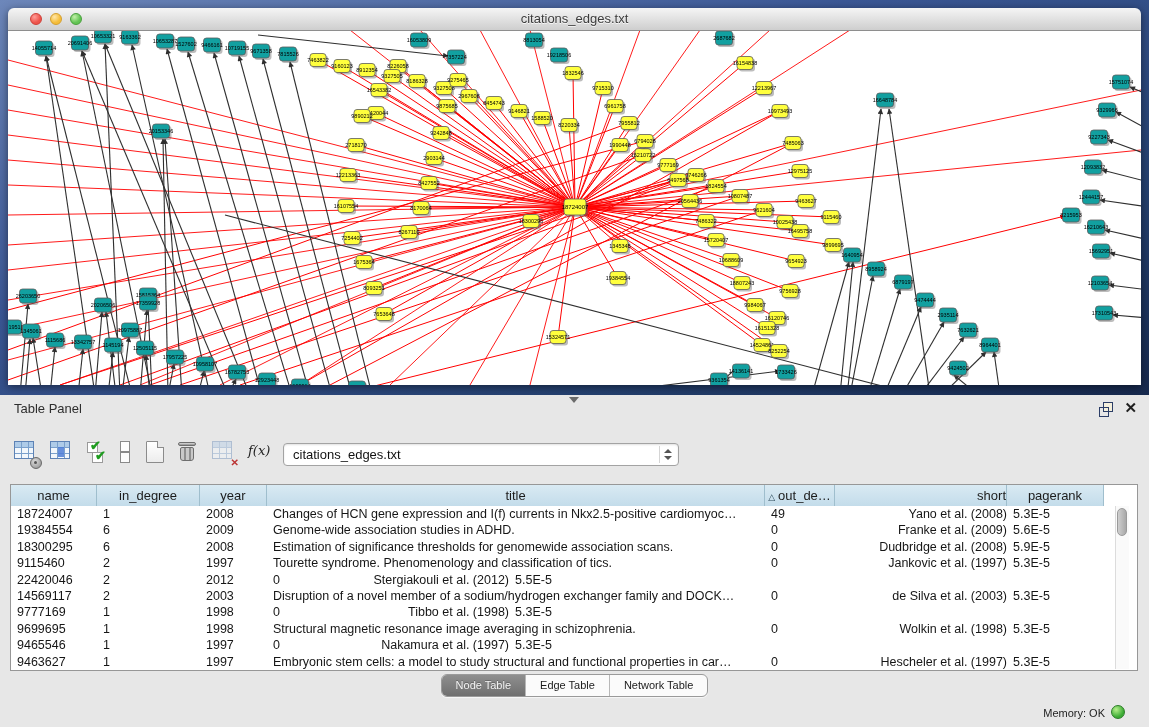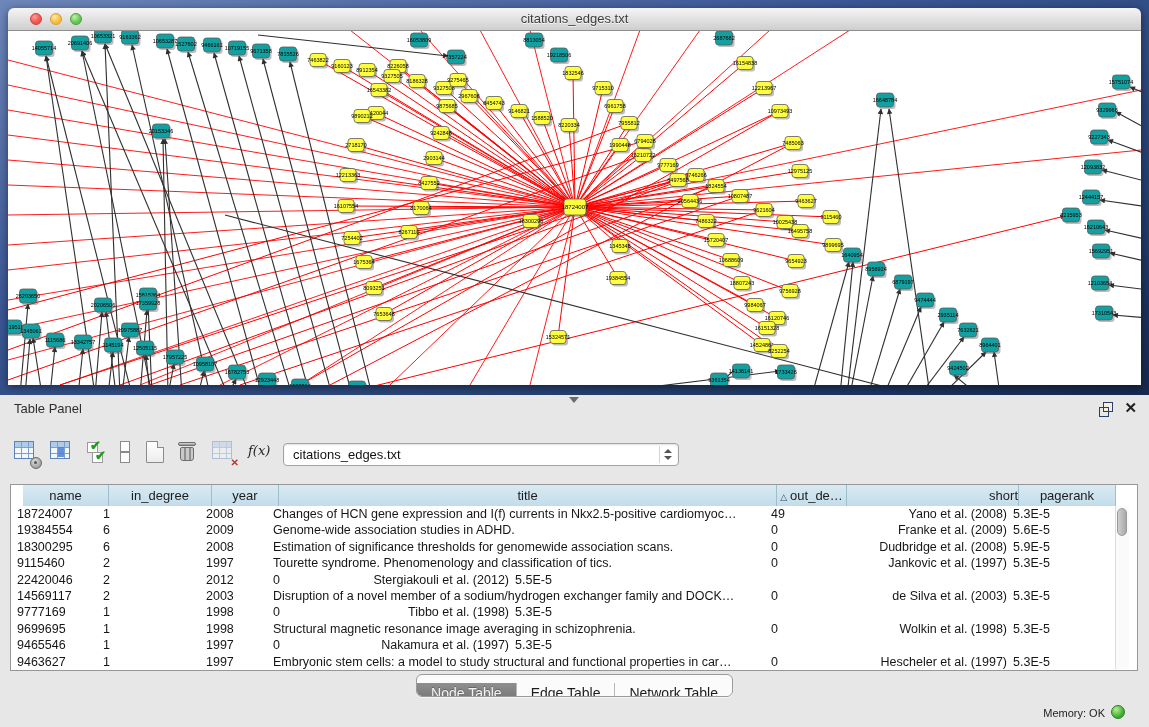--- a/index.html
+++ b/index.html
@@ -72,42 +72,42 @@
      border:1px solid #a3a3a3;border-radius:4px;box-sizing:border-box;box-shadow:inset 0 1px 2px rgba(0,0,0,.12);}
   .combo .val{position:absolute;left:9px;top:3px;font-size:13px;color:#111;}
   .combo .step{position:absolute;right:3px;top:2px;bottom:2px;width:15px;border-left:1px solid #d5d5d5;}
   .combo .up,.combo .dn{position:absolute;left:4px;width:0;height:0;border-left:4px solid transparent;border-right:4px solid transparent;}
   .combo .up{top:3px;border-bottom:4px solid #555;}
   .combo .dn{bottom:3px;border-top:4px solid #555;}
 
   
   .table-wrap{position:absolute;left:10px;top:89px;width:1128px;height:187px;background:#fff;
      border:1px solid #979797;box-sizing:border-box;overflow:hidden;}
-  .thead{position:absolute;left:12px;top:0;right:0;height:21px;display:flex;
+  .thead{position:absolute;left:0;top:0;right:0;height:21px;display:flex;
      background:linear-gradient(#d9eaf3,#c3dcea);border-bottom:1px solid #8fb0c0;}
   .th{height:21px;line-height:21px;text-align:center;font-size:13px;color:#1c1c1c;
      border-right:1px solid #9fbecd;box-sizing:border-box;white-space:nowrap;overflow:hidden;}
   .th .sort{font-size:9px;color:#2e4a5a;margin-right:3px;}
   .th.fill{border-right:none;background:#fff;flex:1;}
   .tbody{position:absolute;left:0;top:21px;right:0;bottom:0;background:#fff;}
   .row{display:flex;height:16.4px;line-height:16.4px;font-size:12.5px;color:#161616;}
   .cell{white-space:nowrap;overflow:hidden;box-sizing:border-box;padding:0 0 0 6px;}
   .c0{width:86px}.c1{width:103px}.c2{width:67px}.c3{width:498px}.c4{width:70px}
   .c5{width:172px;text-align:right;padding:0}.c6{width:97px}
   .vscroll{position:absolute;right:8px;top:21px;bottom:1px;width:13px;background:#fafafa;
      border-left:1px solid #dcdcdc;}
   .vthumb{position:absolute;left:1px;top:2px;width:10px;height:28px;border-radius:5px;
      background:linear-gradient(90deg,#cfcfcf,#a8a8a8);border:1px solid #9a9a9a;box-sizing:border-box;}
 
   
   .tabs-bar{position:absolute;left:0;right:0;top:279px;height:22px;text-align:center;}
   .seg{display:inline-flex;height:21px;border:1px solid #9a9a9a;border-radius:6px;overflow:hidden;
      background:#fbfbfb;box-shadow:0 1px 1px rgba(255,255,255,.7);}
-  .seg .tab{height:21px;line-height:21px;padding:0 14px;font-size:14px;color:#1c1c1c;
-     border-right:1px solid #b8b8b8;margin-top:8px;}
+  .seg .tab{height:21px;line-height:21px;padding:0 14px;font-size:11px;color:#1c1c1c;
+     border-right:1px solid #b8b8b8;}
   .seg .tab:last-child{border-right:none;}
   .seg .tab.selected{background:linear-gradient(#8f8f8f,#6f6f6f);color:#f3f3f3;
      text-shadow:0 -1px 0 rgba(0,0,0,.25);}
 
   
   .status-bar{position:absolute;left:0;right:0;bottom:0;height:26px;}
   .mem-label{position:absolute;right:44px;top:6px;font-size:11px;color:#222;}
   .mem-dot{position:absolute;right:24px;top:4px;width:14px;height:14px;border-radius:50%;
      background:radial-gradient(circle at 35% 30%,#b6f08c,#3cab35 65%);border:1px solid #2c7d27;box-sizing:border-box;}
 </style>

